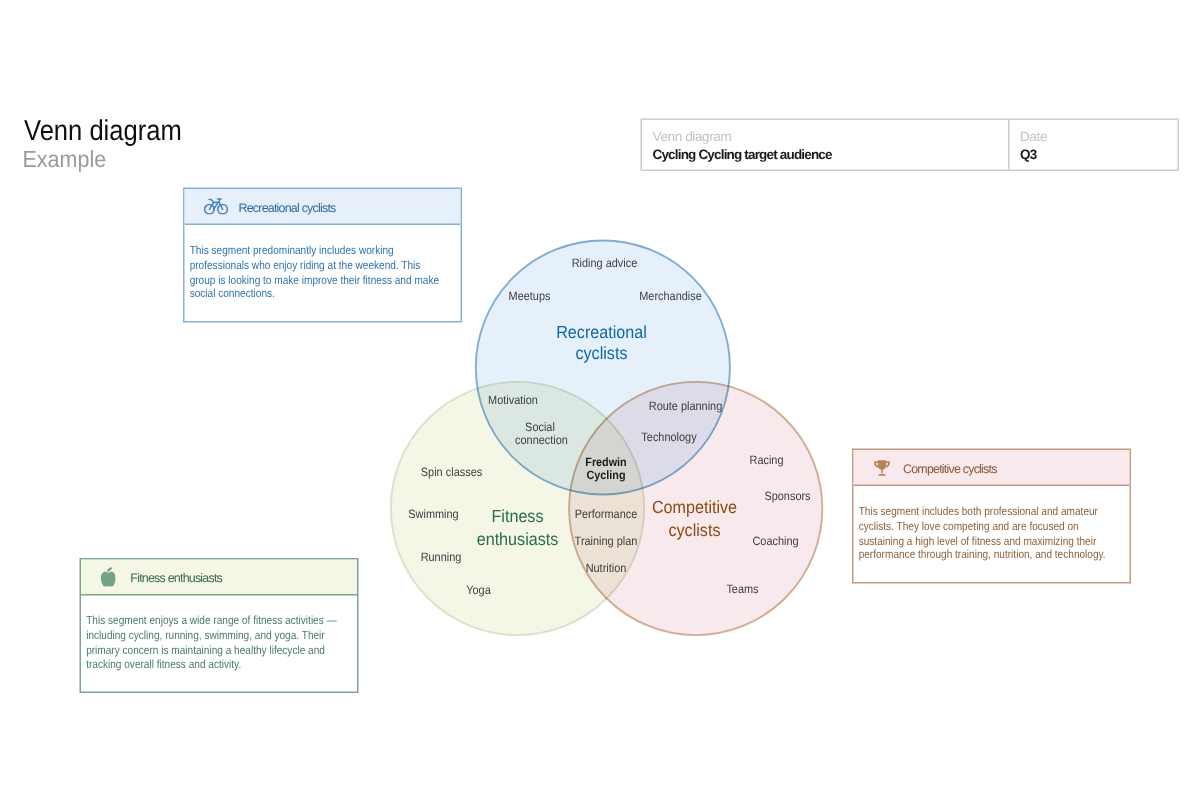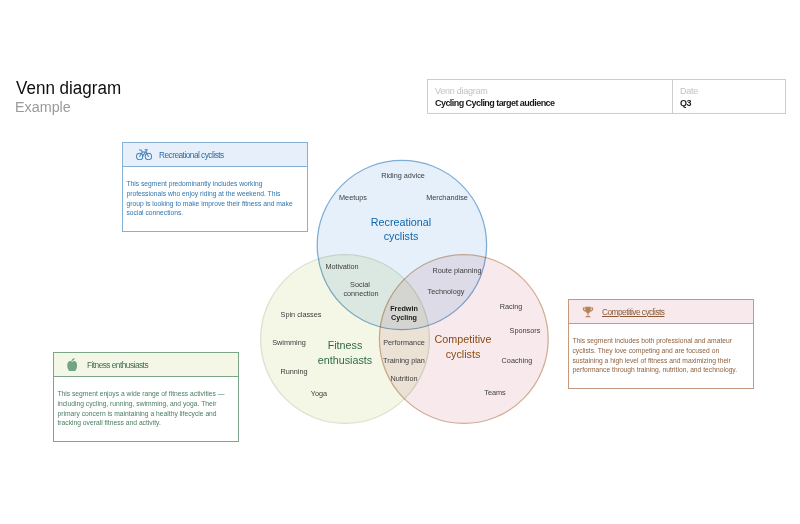--- a/index.html
+++ b/index.html
@@ -28,24 +28,24 @@
   .card{overflow:hidden;}
 
   .card.blue{border-color:#85b1d6;}
   .card.blue .hd{background:#e7f0fa;border-bottom-color:#85b1d6;}
   .card.blue .t{color:#2d6ca4;} .card.blue .bd{color:#3074ad;}
   .card.green{border-color:#7da58c;}
   .card.green .hd{background:#f4f7e6;border-bottom-color:#7da58c;}
   .card.green .t{color:#3d6b52;} .card.green .bd{color:#4a7d63;}
   .card.brown{border-color:#c49a7f;}
   .card.brown .hd{background:#f7e9ec;border-bottom-color:#c49a7f;}
-  .card.brown .t{color:#8a5a36;text-decoration:underline;} .card.brown .bd{color:#8e5f3c;}
+  .card.brown .t{color:#8a5a36;} .card.brown .bd{color:#8e5f3c;}
 
-  #card1{left:122px;top:142px;}
-  #card2{left:53px;top:352px;}
+  #card1{left:122px;top:125px;}
+  #card2{left:53px;top:372px;}
   #card3{left:568px;top:299px;}
 
   
   #venn{position:absolute;left:0;top:0;width:800px;height:524px;}
   #venn circle{mix-blend-mode:multiply;stroke-width:1.25;}
   [data-name="circle-recreational"]{fill:#e5f0fb;stroke:#7fadd6;}
   [data-name="circle-fitness"]{fill:#f4f7e6;stroke:#d8e2cd;}
   [data-name="circle-competitive"]{fill:#f7e9ec;stroke:#d3ad93;}
   #vtext{position:absolute;left:0;top:0;width:800px;height:524px;border-radius:32px;}
   .vlabel{position:absolute;font-size:8.1px;color:#3c3c3c;white-space:nowrap;transform:translate(-50%,-50%) scaleX(0.90);line-height:9.8px;}

